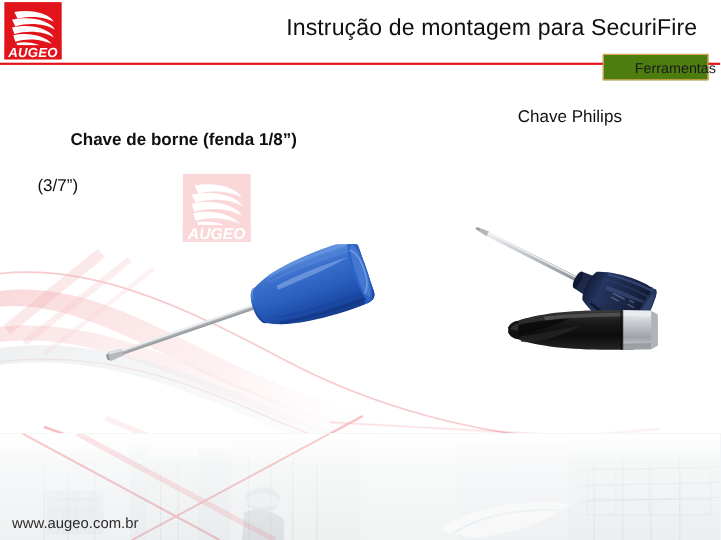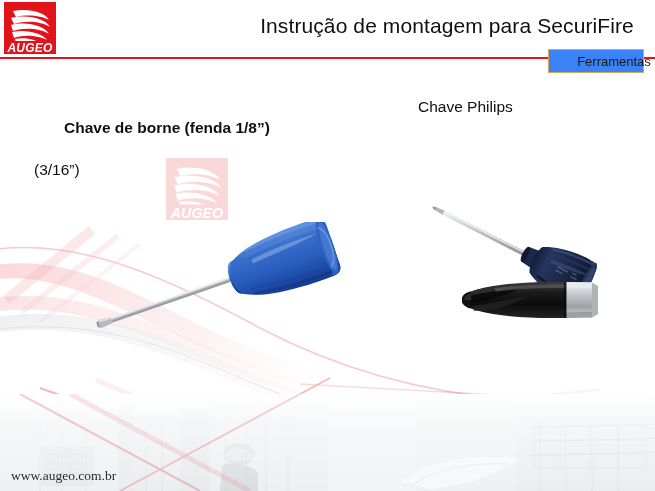--- a/index.html
+++ b/index.html
@@ -57,21 +57,21 @@
     left:0; top:57px;
     width:655px; height:2px;
     background:#e2141b;
     z-index:6;
   }
 
   .tab-box {
     position:absolute;
     left:548px; top:49px;
     width:96px; height:24px;
-    background:#3b82f6;
+    background:#4d7c0f;
     border:1px solid #d8a657;
     z-index:8;
     display:flex;
     align-items:center;
     justify-content:center;
     padding-left:36px;
   }
   .tab-box-label {
     font-size:13px;
     color:#1a1a1a;
@@ -84,21 +84,21 @@
     position:absolute;
     z-index:6;
     font-size:15.5px;
     line-height:21px;
     color:#101010;
     white-space:pre-line;
   }
   .caption-left  { left:34px;  top:96px;  width:320px; }
   .caption-left .cap-line1 { display:block; padding-left:30px;font-weight:bold; }
   .caption-left .cap-line2 { display:block; }
-  .caption-right { left:418px; top:96px;  width:200px; }
+  .caption-right { left:418px; top:96px;  width:200px; text-align:center; }
 
   
   .watermark {
     position:absolute;
     left:166px; top:158px;
     width:62px; height:62px;
     z-index:2;
     opacity:0.16;
   }
   .watermark svg { display:block; width:62px; height:62px; }
@@ -120,21 +120,20 @@
   .footer-band svg { display:block; width:655px; height:97px; }
 
   .footer-url {
     position:absolute;
     left:11px; top:468px;
     z-index:7;
     font-size:13.5px;
     line-height:16px;
     color:#2b2b2b;
     white-space:nowrap;
-    font-family:Liberation Serif, serif;
   }
 </style>
 </head>
 <body>
 
 <div class="slide">
 
   <div class="bg-layer">
     <svg class="bg-svg" viewBox="0 0 655 491" xmlns="http://www.w3.org/2000/svg">
       <defs>
@@ -270,21 +269,21 @@
   </div>
 
   <div class="header-rule"></div>
 
   <div class="tab-box">
     <span class="tab-box-label">Ferramentas</span>
   </div>
 
   <div class="caption caption-left">
     <span class="cap-line1">Chave de borne (fenda 1/8”)</span>
-    <span class="cap-line2">(3/16”)</span>
+    <span class="cap-line2">(3/7”)</span>
   </div>
 
   <div class="caption caption-right">Chave Philips</div>
 
   <div class="watermark">
     <svg viewBox="0 0 52 52" xmlns="http://www.w3.org/2000/svg">
       <rect x="0" y="0" width="52" height="52" fill="#e2141b"></rect>
       <g fill="#ffffff">
         <path d="M 9,9 C 24,6 41,10 45,18 C 38,14 24,12 12,15 Z"></path>
         <path d="M 7,16 C 24,12 42,17 46,25 C 38,20 23,18 10,22 Z"></path>

